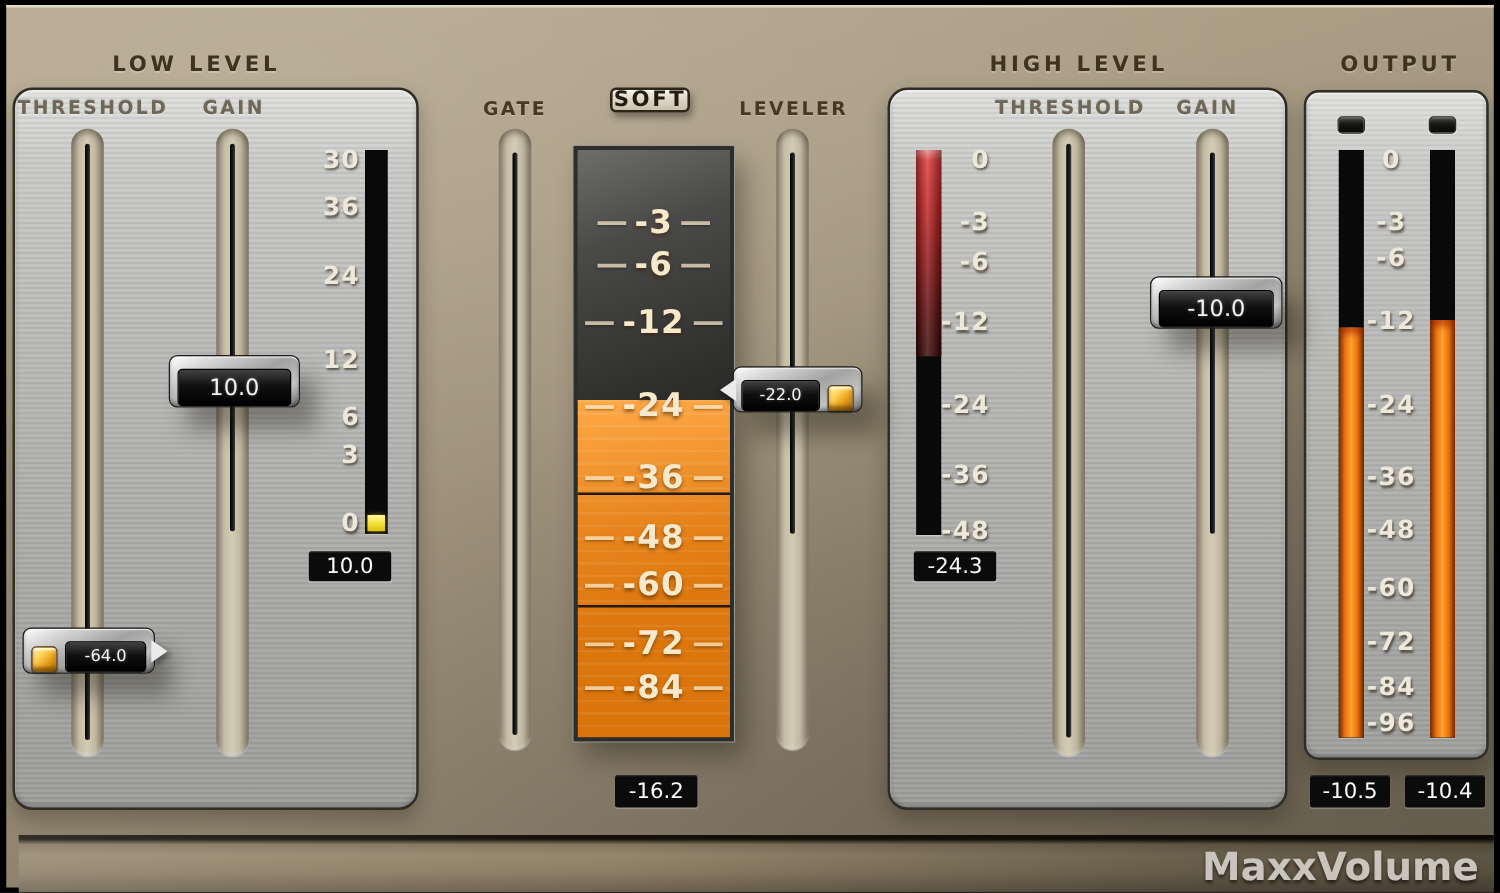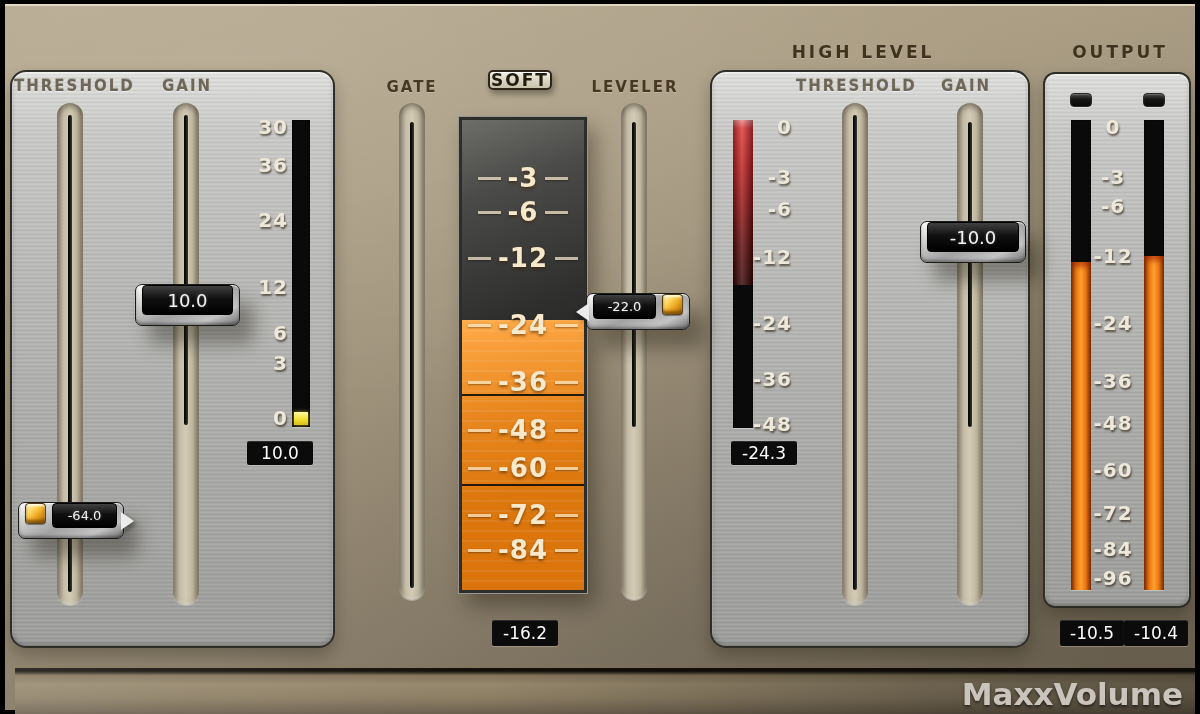--- a/index.html
+++ b/index.html
@@ -58,21 +58,21 @@
   .shaft{position:absolute;width:4px;border-radius:2px;z-index:3;
       background:linear-gradient(to right,#000 0%,#1a1a1a 55%,#3c3c3c 100%);}
   .tr-lowthr{left:57px;top:103px;height:502px;}   .sh-lowthr{left:68px;top:115px;height:477px;}
   .tr-lowgain{left:173px;top:103px;height:502px;} .sh-lowgain{left:184px;top:115px;height:310px;}
   .tr-gate{left:399px;top:103px;height:497px;}    .sh-gate{left:410px;top:122px;height:466px;}
   .tr-leveler{left:621px;top:103px;height:497px;} .sh-leveler{left:632px;top:122px;height:305px;}
   .tr-highthr{left:842px;top:103px;height:502px;} .sh-highthr{left:853px;top:115px;height:475px;}
   .tr-highgain{left:957px;top:103px;height:502px;}.sh-highgain{left:968px;top:122px;height:305px;}
 
   
-  .handle{position:absolute;height:37px;border-radius:7px;z-index:6;display:flex;align-items:flex-start;
+  .handle{position:absolute;height:37px;border-radius:7px;z-index:6;display:flex;align-items:flex-end;
       padding:0 6px;gap:6px;border:1px solid #1c1c1a;
       background:linear-gradient(155deg,#ffffff 0%,#dcdcdc 18%,#a2a2a2 52%,#c4c4c4 78%,#6e6e6e 100%);
       box-shadow:14px 18px 18px rgba(30,25,15,.38),inset 0 1px 1px rgba(255,255,255,.85),inset 0 -2px 3px rgba(0,0,0,.35);}
   .handle .lcd{flex:1;height:25px;border-radius:4px;border:1px solid #000;display:flex;align-items:center;justify-content:center;
       background:linear-gradient(to bottom,#414141 0%,#101010 45%,#000 100%);
       color:#f2f2f2;font-size:13px;text-shadow:0 0 3px rgba(255,255,255,.3);}
   .handle.plain{height:42px;}
   .handle.plain .lcd{height:30px;font-size:18px;}
   .led{width:21px;height:21px;border-radius:4px;flex:0 0 auto;border:1px solid rgba(40,26,5,.75);
       background:linear-gradient(135deg,#fff4c2 0%,#ffd75e 32%,#eaa21c 62%,#9c6607 100%);
@@ -87,21 +87,21 @@
   .h-highthr{left:800px;top:377px;width:108px;}
   .h-highgain{left:920px;top:221px;width:106px;height:38px;}
 
   
   .readout{position:absolute;z-index:4;background:#0b0b0b;color:#fafafa;font-size:17px;
       display:flex;align-items:center;justify-content:center;border-radius:2px;
       box-shadow:inset 0 1px 0 rgba(255,255,255,.14),0 1px 1px rgba(255,255,255,.25);}
   .r-lowmeter{left:247px;top:441px;width:66px;height:24px;}
   .r-energy{left:492px;top:620px;width:66px;height:26px;}
   .r-high{left:731px;top:441px;width:66px;height:24px;}
-  .r-outl{left:1048px;top:620px;width:64px;height:26px;margin-left:12px;}
+  .r-outl{left:1048px;top:620px;width:64px;height:26px;}
   .r-outr{left:1124px;top:620px;width:64px;height:26px;}
 
   
   .meter{position:absolute;z-index:2;background:#0a0a0a;box-shadow:0 1px 0 rgba(255,255,255,.3),inset 0 0 2px #000;}
   .m-low{left:292px;top:120px;width:18px;height:307px;}
   .m-low .yellow{position:absolute;left:2px;bottom:2px;width:14px;height:13px;
       background:linear-gradient(to bottom,#fff9a0 0%,#f3df35 55%,#d8bf14 100%);box-shadow:0 0 4px rgba(250,230,80,.6);}
   .m-high{left:733px;top:120px;width:20px;height:308px;}
   .m-high .red{position:absolute;left:0;top:0;width:100%;height:165px;
       background:linear-gradient(to right,rgba(0,0,0,.35),rgba(255,255,255,.18) 45%,rgba(0,0,0,.4)),
@@ -147,20 +147,21 @@
       background:linear-gradient(to bottom,#f5f0e3 0%,#ded8c6 45%,#c8c1ad 100%);
       box-shadow:2px 4px 6px rgba(0,0,0,.35),inset 0 1px 0 #fff;
       color:#221b0f;font-size:17px;font-weight:bold;letter-spacing:2px;}
 </style>
 </head>
 <body>
 
 <div id="root">
   <div class="bg"></div>
 
+  <div class="hdr hdr-low">LOW LEVEL</div>
   <div class="hdr hdr-high">HIGH LEVEL</div>
   <div class="hdr hdr-out">OUTPUT</div>
 
   <div class="panel panel-low"></div>
   <div class="panel panel-high"></div>
   <div class="panel panel-out"></div>
 
   <div class="plabel plabel-lowthr">THRESHOLD</div>
   <div class="plabel plabel-lowgain">GAIN</div>
   <div class="plabel plabel-highthr">THRESHOLD</div>

